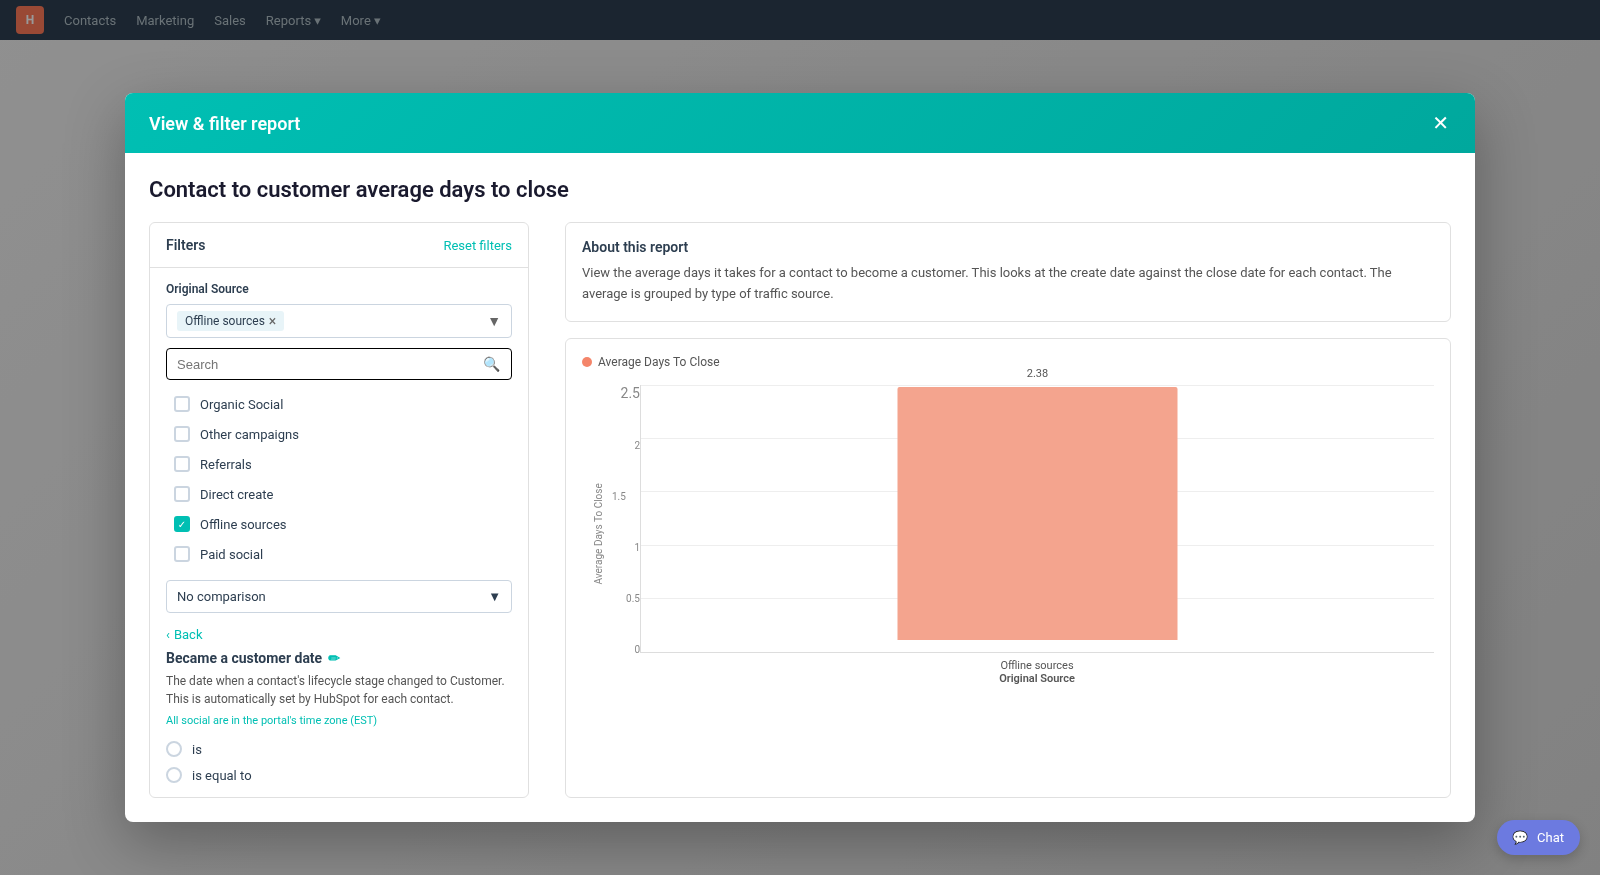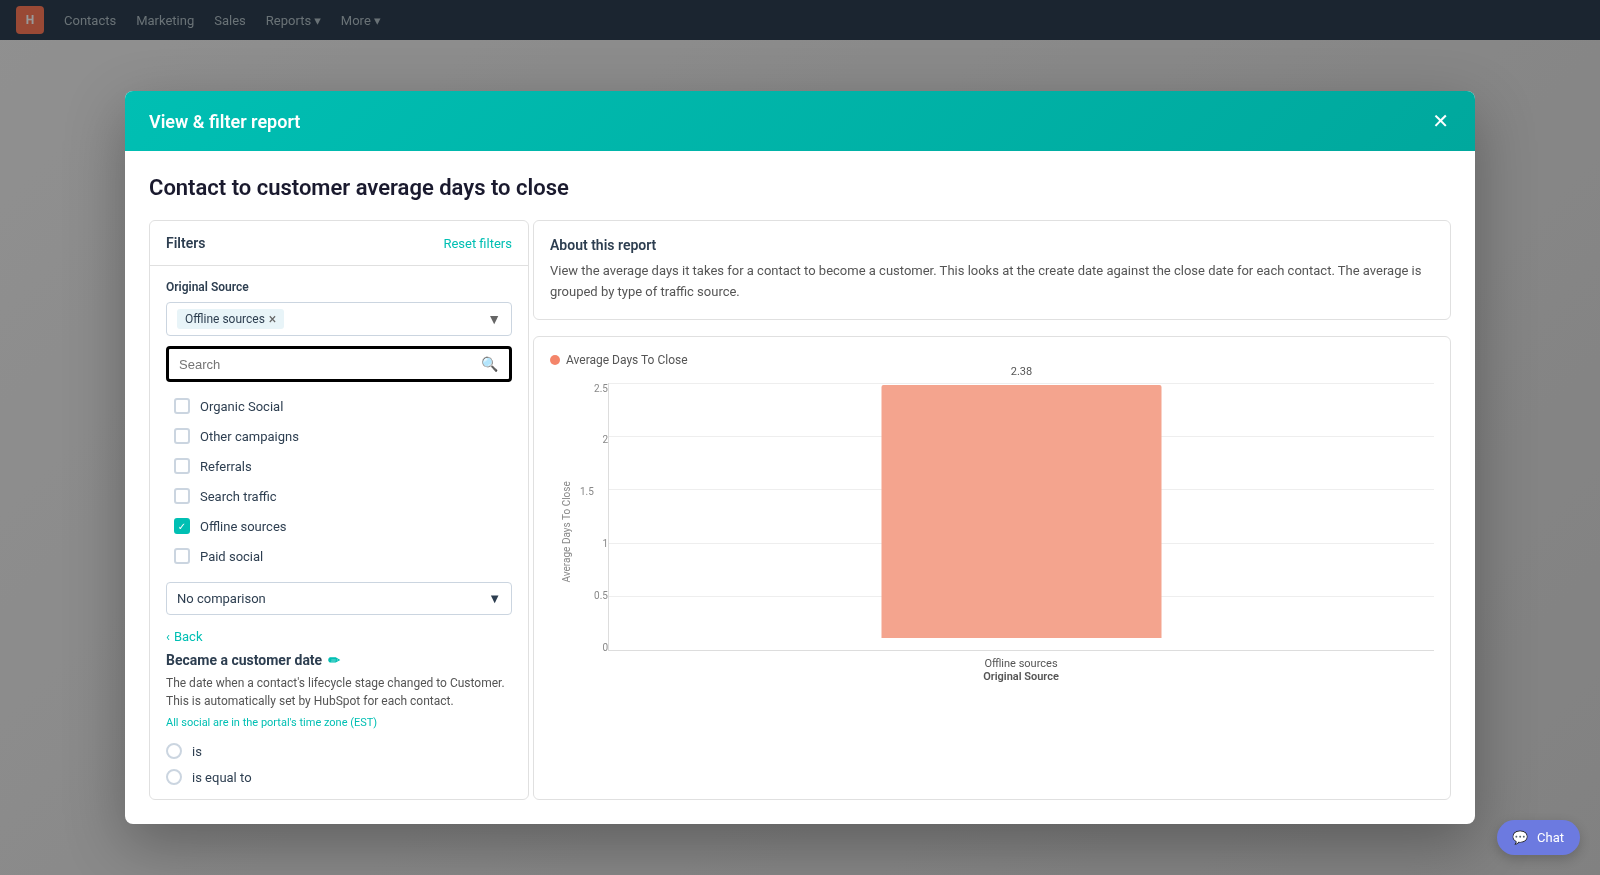--- a/index.html
+++ b/index.html
@@ -107,21 +107,21 @@
 
     .report-title {
       font-size: 22px;
       font-weight: 600;
       color: #1a1a2e;
       margin-bottom: 20px;
     }
 
     .modal-content {
       display: flex;
-      gap: 4px;
+      gap: 36px;
       flex: 1;
       overflow: hidden;
     }
 
     
     .filters-panel {
       width: 380px;
       flex-shrink: 0;
       border: 1px solid #e0e0e0;
       border-radius: 6px;
@@ -190,21 +190,21 @@
     .filter-dropdown-arrow {
       margin-left: auto;
       color: #666;
       font-size: 14px;
     }
 
     
     .search-box {
       display: flex;
       align-items: center;
-      border: 3px solid #000000;
+      border: 1px solid #000000;
       border-radius: 4px;
       padding: 7px 10px;
       margin-bottom: 10px;
       background: white;
     }
     .search-input {
       border: none;
       outline: none;
       font-size: 13px;
       color: #2d3e50;
@@ -497,21 +497,21 @@
               <div class="checkbox-item">
                 <div class="checkbox"></div>
                 <span class="checkbox-label">Other campaigns</span>
               </div>
               <div class="checkbox-item">
                 <div class="checkbox"></div>
                 <span class="checkbox-label">Referrals</span>
               </div>
               <div class="checkbox-item">
                 <div class="checkbox"></div>
-                <span class="checkbox-label">Search traffic</span>
+                <span class="checkbox-label">Direct create</span>
               </div>
               <div class="checkbox-item">
                 <div class="checkbox checked"></div>
                 <span class="checkbox-label">Offline sources</span>
               </div>
               <div class="checkbox-item">
                 <div class="checkbox"></div>
                 <span class="checkbox-label">Paid social</span>
               </div>
             </div>
@@ -562,21 +562,21 @@
 
             <div style="display: flex; height: 300px; padding-left: 8px;">
 
               <div style="display: flex; gap: 6px;">
 
                 <div style="display: flex; align-items: center; justify-content: center; width: 16px;">
                   <span style="font-size: 10px; color: #888; white-space: nowrap; transform: rotate(-90deg); display: block; width: 100px; text-align: center;">Average Days To Close</span>
                 </div>
 
                 <div style="display: flex; flex-direction: column; justify-content: space-between; padding-bottom: 30px; width: 28px;">
-                  <span style="font-size: 10px; color: #888; text-align: right;">2.5</span>
+                  <span style="font-size: 14px; color: #888; text-align: right;">2.5</span>
                   <span style="font-size: 10px; color: #888; text-align: right;">2</span>
                   <span style="font-size: 10px; color: #888; ">1.5</span>
                   <span style="font-size: 10px; color: #888; text-align: right;">1</span>
                   <span style="font-size: 10px; color: #888; text-align: right;">0.5</span>
                   <span style="font-size: 10px; color: #888; text-align: right;">0</span>
                 </div>
               </div>
 
               <div style="flex: 1; display: flex; flex-direction: column;">
                 <div style="flex: 1; position: relative; border-left: 1px solid #ddd; border-bottom: 1px solid #ddd;">

